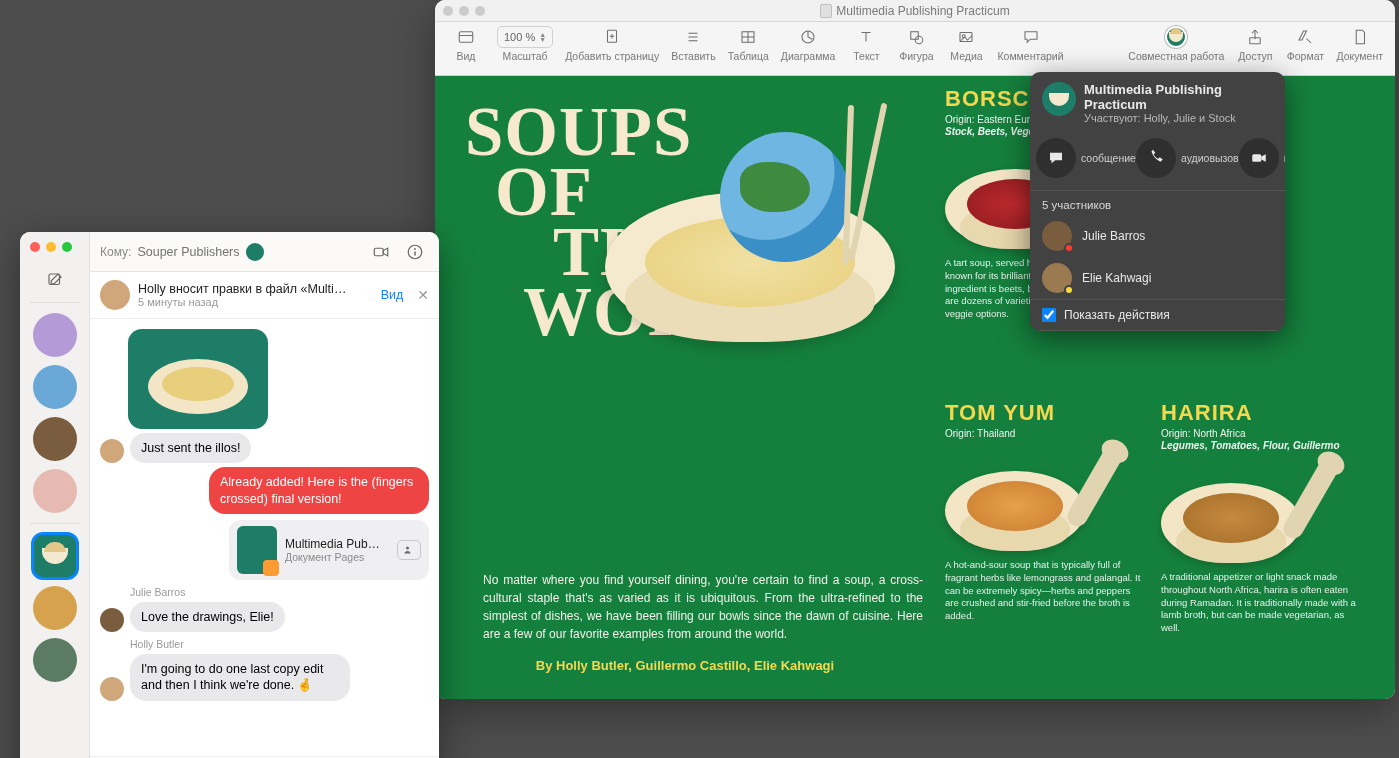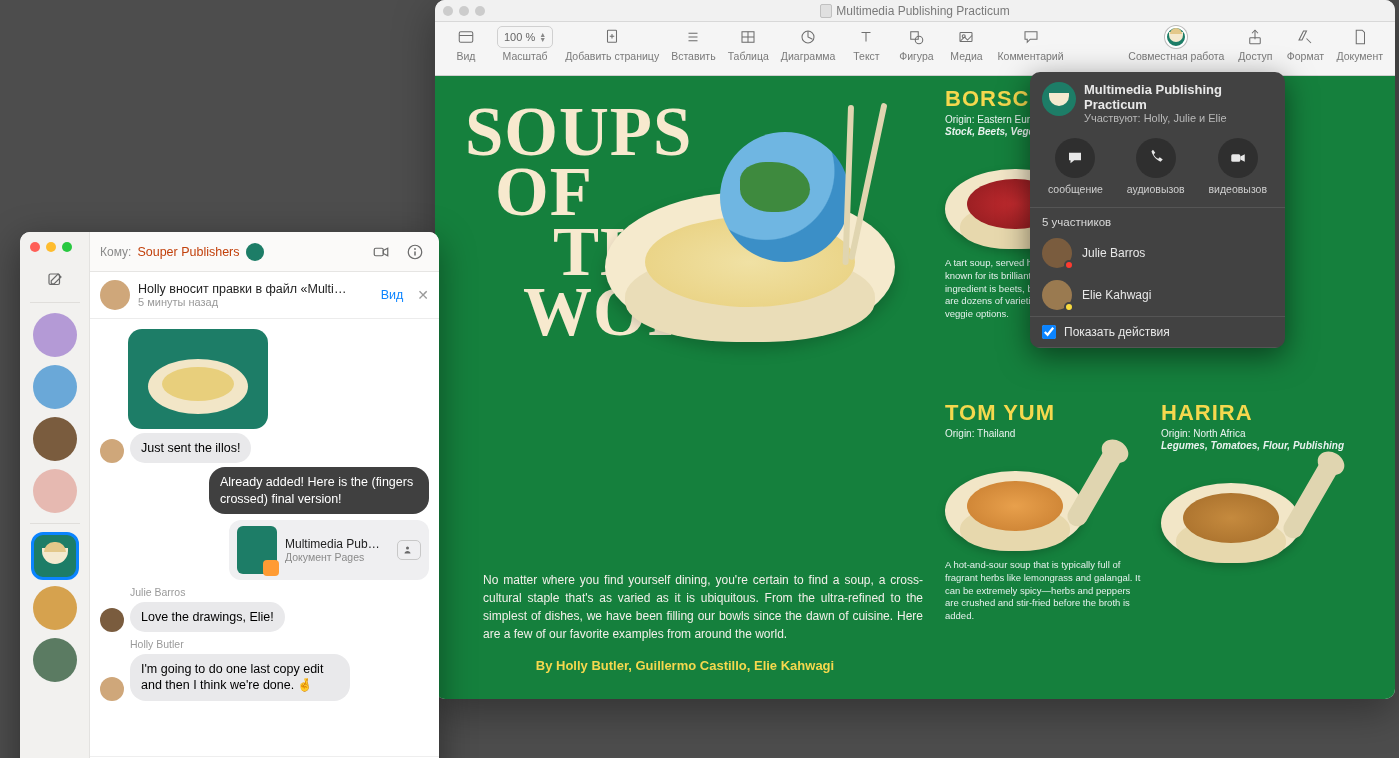--- a/index.html
+++ b/index.html
@@ -144,21 +144,21 @@
   }
   .collab-popover::before{
     content:""; position:absolute; top:-8px; right:120px;
     border:8px solid transparent; border-bottom-color:#424242;
   }
   .pop-head { display:flex; gap:8px; padding:10px 12px;}
   .pop-head .av { width:34px;height:34px;border-radius:50%;background:#1d7d67;flex-shrink:0;display:flex;align-items:center;justify-content:center;}
   .pop-head .ttl {font-weight:600; font-size:13px;}
   .pop-head .sub {font-size:11px;color:#b9b9b9;}
   .pop-actions{display:flex;justify-content:space-around;padding:4px 6px 12px 6px;}
-  .pop-act{display:flex;flex-direction:column;align-items:center;gap:5px;}
+  .pop-act{display:flex;align-items:center;gap:5px;}
   .pop-act .circ{width:40px;height:40px;border-radius:50%;background:#2f2f2f;display:flex;align-items:center;justify-content:center;}
   .pop-act .circ svg{width:18px;height:18px;fill:#e8e8e8;}
   .pop-act span{font-size:10.5px;color:#cfcfcf;}
   .pop-sep{height:1px;background:#555;margin:0;}
   .pop-section-label{padding:8px 12px 4px 12px;font-size:11.5px;color:#d8d8d8;}
   .pop-participant{display:flex;align-items:center;gap:10px;padding:6px 12px;}
   .pop-participant .pav{width:30px;height:30px;border-radius:50%;background:#7a5c3e;position:relative;}
   .pop-participant .pav .dot{position:absolute;right:-2px;bottom:-2px;width:10px;height:10px;border-radius:50%;border:2px solid #424242;}
   .pop-row{display:flex;align-items:center;gap:8px;padding:8px 12px;}
   .pop-row.check input{width:14px;height:14px;accent-color:#0b84ff;}
@@ -188,21 +188,21 @@
   .side-av{width:44px;height:44px;border-radius:50%;background:#c8c0b3;}
   .side-av.sel{outline:3px solid #0b84ff;outline-offset:-1px;border-radius:10px;background:#1d7d67;}
   .side-av.sel .bowl{margin:14px auto 0 auto;width:26px;height:16px;border-radius:0 0 13px 13px;background:#f4e9cf;position:relative;}
   .side-av.sel .bowl::before{content:"";position:absolute;top:-6px;left:2px;width:22px;height:10px;border-radius:10px 10px 0 0;background:#e3c88a;}
   .msg-main{flex:1;display:flex;flex-direction:column;}
   .msg-header{
     height:40px;border-bottom:1px solid #e6e5e3;background:#fbfaf9;
     display:flex;align-items:center;padding:0 10px;gap:6px;
   }
   .msg-header .to{font-size:12px;color:#8a8a8a;}
-  .msg-header .rcp{font-size:12.5px;color:#c2410c;}
+  .msg-header .rcp{font-size:12.5px;color:#737373;}
   .msg-header .mini-av{width:18px;height:18px;border-radius:50%;background:#1d7d67;display:inline-flex;align-items:center;justify-content:center;}
   .msg-header .spacer{flex:1;}
   .hicon{width:28px;height:24px;display:flex;align-items:center;justify-content:center;}
   .hicon svg{width:18px;height:18px;stroke:#6a6a6a;fill:none;stroke-width:1.6;}
   .hicon.info svg{stroke:none;fill:#6a6a6a;}
   .msg-banner{
     display:flex;align-items:center;gap:8px;padding:8px 10px;
     border-bottom:1px solid #ececec;
   }
   .msg-banner .bav{width:30px;height:30px;border-radius:50%;background:#cfa77a;}
@@ -216,21 +216,21 @@
     width:140px;height:100px;border-radius:14px;margin:4px 0 4px 28px;
     background:#1d7d67;position:relative;
   }
   .thumb-img .rim{position:absolute;left:20px;top:30px;width:100px;height:55px;border-radius:50%;background:#f2e6c7;}
   .thumb-img .fill{position:absolute;left:34px;top:38px;width:72px;height:34px;border-radius:50%;background:#e8cf7c;}
   .row{display:flex;align-items:flex-end;gap:6px;margin:4px 0;}
   .row.right{justify-content:flex-end;}
   .rav{width:24px;height:24px;border-radius:50%;background:#cfa77a;flex-shrink:0;}
   .bubble{max-width:220px;padding:7px 11px;border-radius:16px;font-size:12.5px;line-height:1.3;}
   .bubble.grey{background:#e9e9eb;color:#000;}
-  .bubble.blue{background:#404040;color:#fff;}
+  .bubble.blue{background:#ef4444;color:#fff;}
   .sender-name{font-size:10.5px;color:#9a9a9a;margin:6px 0 1px 30px;}
   .attach-card{
     display:flex;align-items:center;gap:8px;
     background:#efeff1;border-radius:12px;padding:6px 8px;width:200px;
     margin-left:auto;
   }
   .attach-thumb{width:40px;height:48px;border-radius:6px;background:#1d7d67;position:relative;}
   .attach-thumb::after{content:"";position:absolute;right:-2px;bottom:-2px;width:16px;height:16px;border-radius:4px;background:#ff9b33;}
   .attach-meta .t{font-size:12px;color:#222;white-space:nowrap;overflow:hidden;text-overflow:ellipsis;max-width:110px;}
   .attach-meta .s{font-size:10.5px;color:#8a8a8a;}
@@ -437,39 +437,40 @@
           <div class="dish"></div>
           <div class="dish-bot"></div>
           <div class="fill"></div>
           <div class="spoon"></div>
         </div>
       <div class="blurb">A hot-and-sour soup that is typically full of fragrant herbs like lemongrass and galangal. It can be extremely spicy—herbs and peppers are crushed and stir-fried before the broth is added.</div>
     </div>
     <div class="soup-card" style="left:726px;top:324px;">
       <h3>HARIRA</h3>
       <div class="origin">Origin: North Africa</div>
-      <div class="ing">Legumes, Tomatoes, Flour, Publishing</div>
+      <div class="ing">Legumes, Tomatoes, Flour, Guillermo</div>
       <div class="mini-bowl harira">
           <div class="dish"></div>
           <div class="dish-bot"></div>
           <div class="fill"></div>
           <div class="spoon"></div>
         </div>
+      <div class="blurb">A traditional appetizer or light snack made throughout North Africa, harira is often eaten during Ramadan. It is traditionally made with a lamb broth, but can be made vegetarian, as well.</div>
     </div>
   </div>
 </div>
 
 <div class="collab-popover">
   <div class="pop-head">
     <div class="av">
         <div class="bowl" style="width:20px;height:13px;border-radius:0 0 10px 10px;background:#f4e9cf;"></div>
       </div>
     <div>
       <div class="ttl">Multimedia Publishing Practicum</div>
-      <div class="sub">Участвуют: Holly, Julie и Elie</div>
+      <div class="sub">Участвуют: Holly, Julie и Stock</div>
     </div>
   </div>
   <div class="pop-actions">
     <div class="pop-act">
       <div class="circ">
           <svg viewBox="0 0 24 24">
             <path d="M4 5h16v10H11l-5 4v-4H4z"></path>
           </svg>
         </div>
       <span>сообщение</span>

